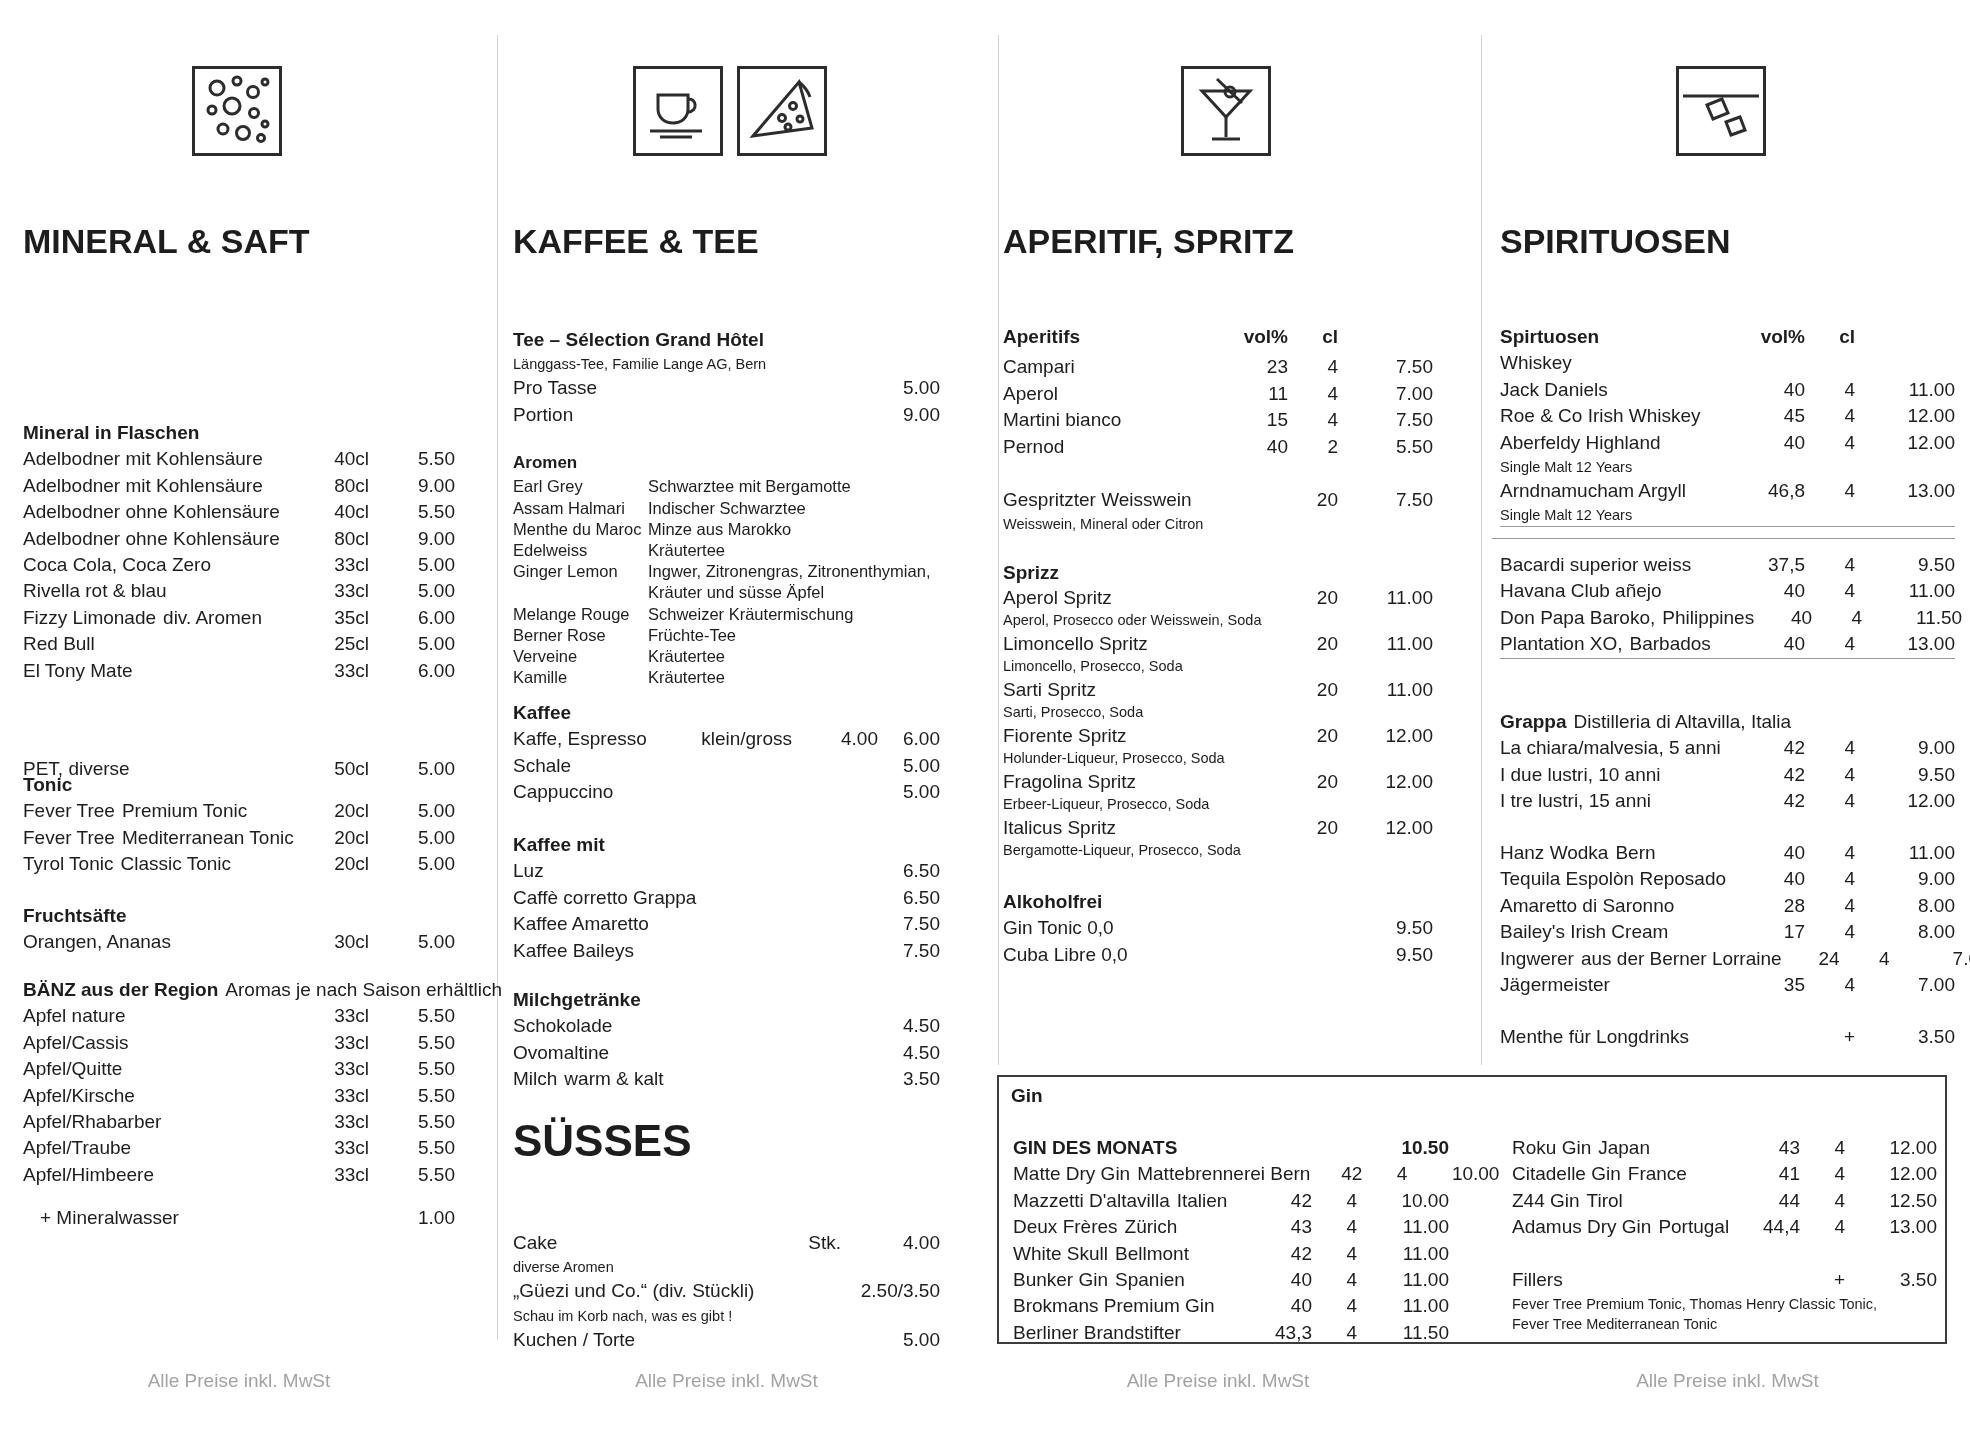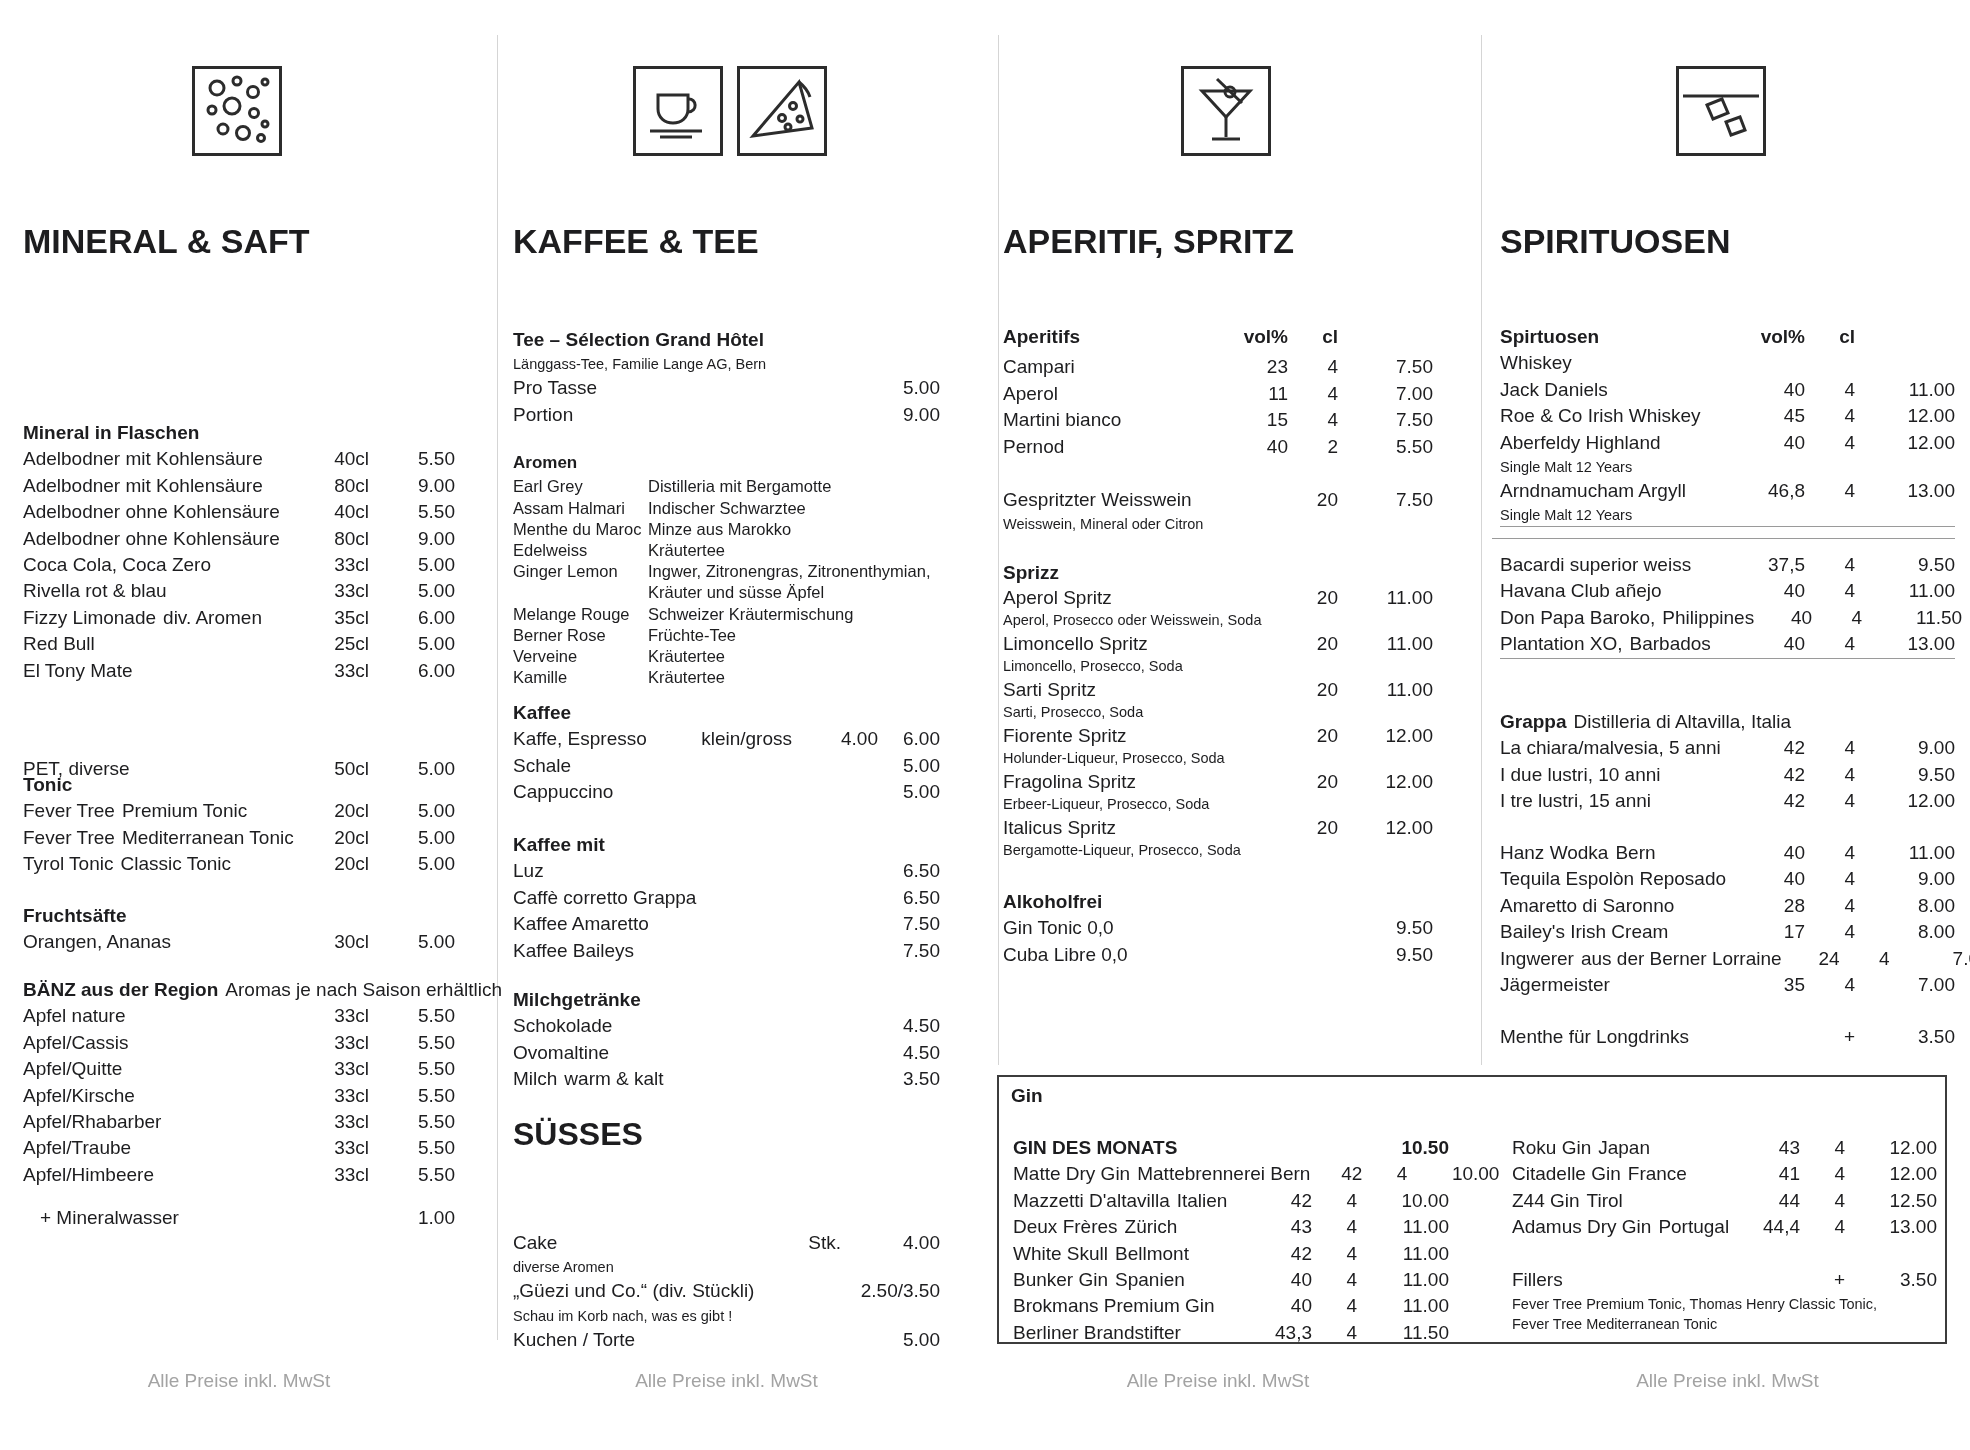--- a/index.html
+++ b/index.html
@@ -1,21 +1,21 @@
 <!DOCTYPE html>
 <html><head>
 <meta charset="utf-8">
 <style>
   html,body{margin:0;padding:0;background:#fff;}
   .page{position:relative;width:1970px;height:1450px;background:#fff;overflow:hidden;
         font-family:"Liberation Sans",sans-serif;color:#1d1d1f;}
   .col{position:absolute;top:0;height:100%;}
   .vline{position:absolute;top:35px;width:1px;background:#d5d5d5;}
   .title{position:absolute;top:222px;left:0;margin:0;font-size:34px;font-weight:700;letter-spacing:0;}
-  .title2{position:absolute;left:0;margin:0;font-size:32px;font-weight:700;}
+  .title2{position:absolute;left:0;margin:0;font-size:44px;font-weight:700;}
   .sec{position:absolute;left:0;right:0;}
   .row{font-size:19px;line-height:26.4px;white-space:nowrap;}
   .h{font-weight:700;}
   .note{font-size:19px;font-weight:400;}
   .note:empty{display:none;}
   .note:not(:empty){margin-left:7px;}
   .sub{font-size:14.5px;line-height:22px;white-space:nowrap;}
   .sub:empty{display:none;}
   .g1{display:grid;grid-template-columns:1fr 64px 72px;}
   .g2{display:grid;grid-template-columns:1fr 85px;}
@@ -262,21 +262,21 @@
           <span class="nm">Portion</span>
           <span class="pr">9.00</span>
         </div>
       </div>
 
     <div class="sec" style="top:450px;">
       <div class="row h" style="font-size:17px;">Aromen</div>
 
         <div class="g2a">
           <span>Earl Grey</span>
-          <span>Distilleria mit Bergamotte</span>
+          <span>Schwarztee mit Bergamotte</span>
         </div>
 
         <div class="g2a">
           <span>Assam Halmari</span>
           <span>Indischer Schwarztee</span>
         </div>
 
         <div class="g2a">
           <span>Menthe du Maroc</span>
           <span>Minze aus Marokko</span>

